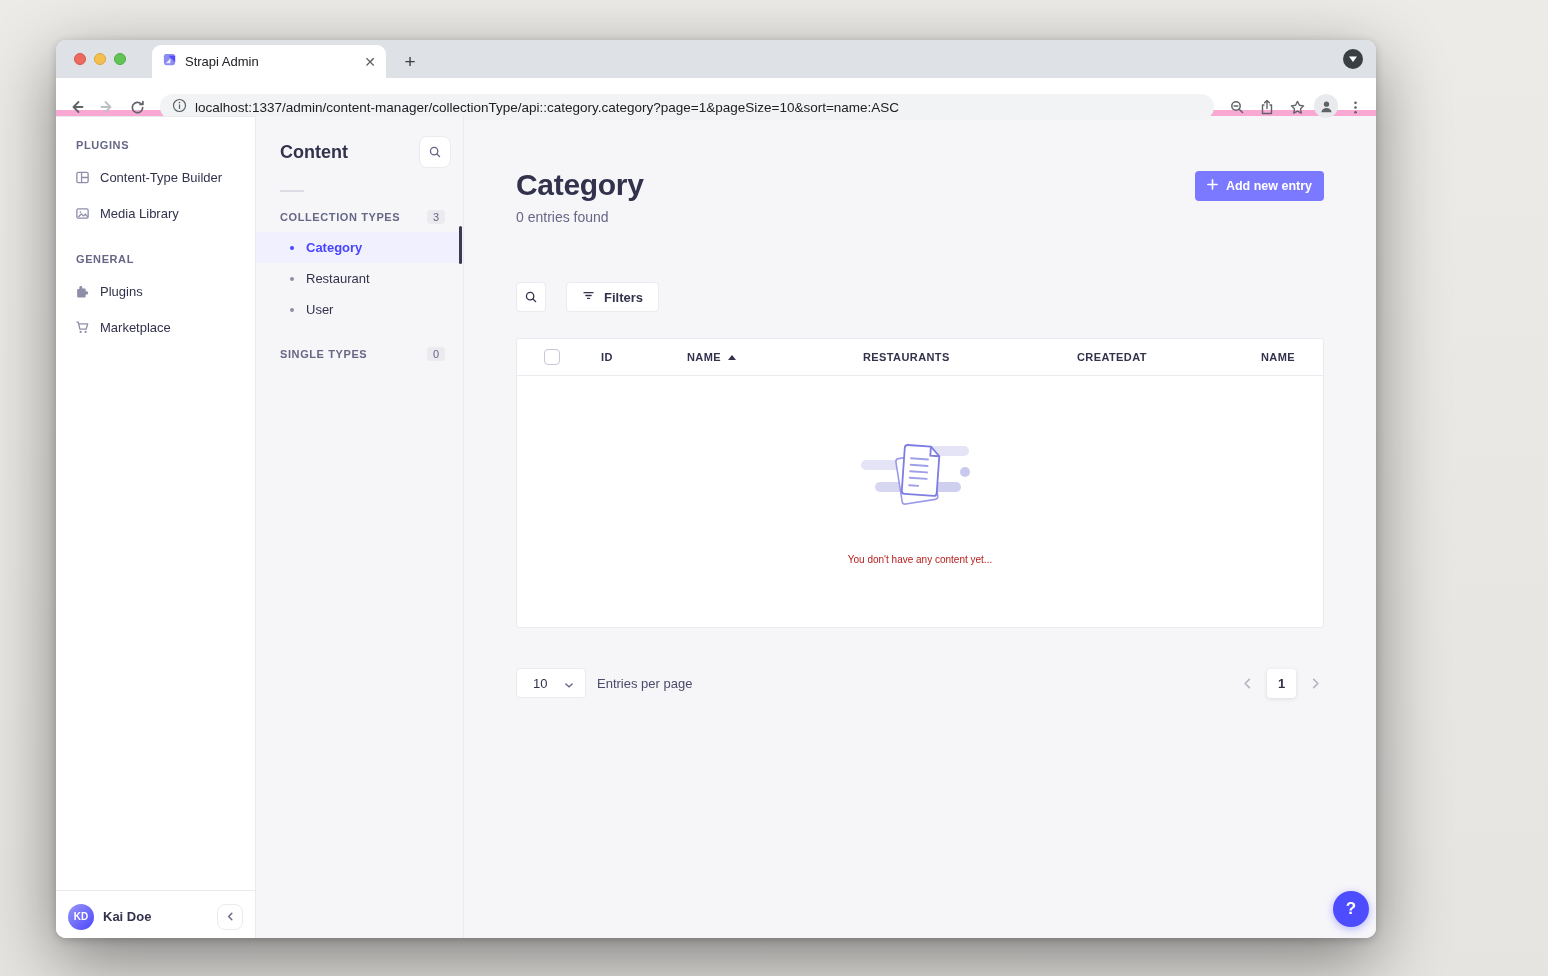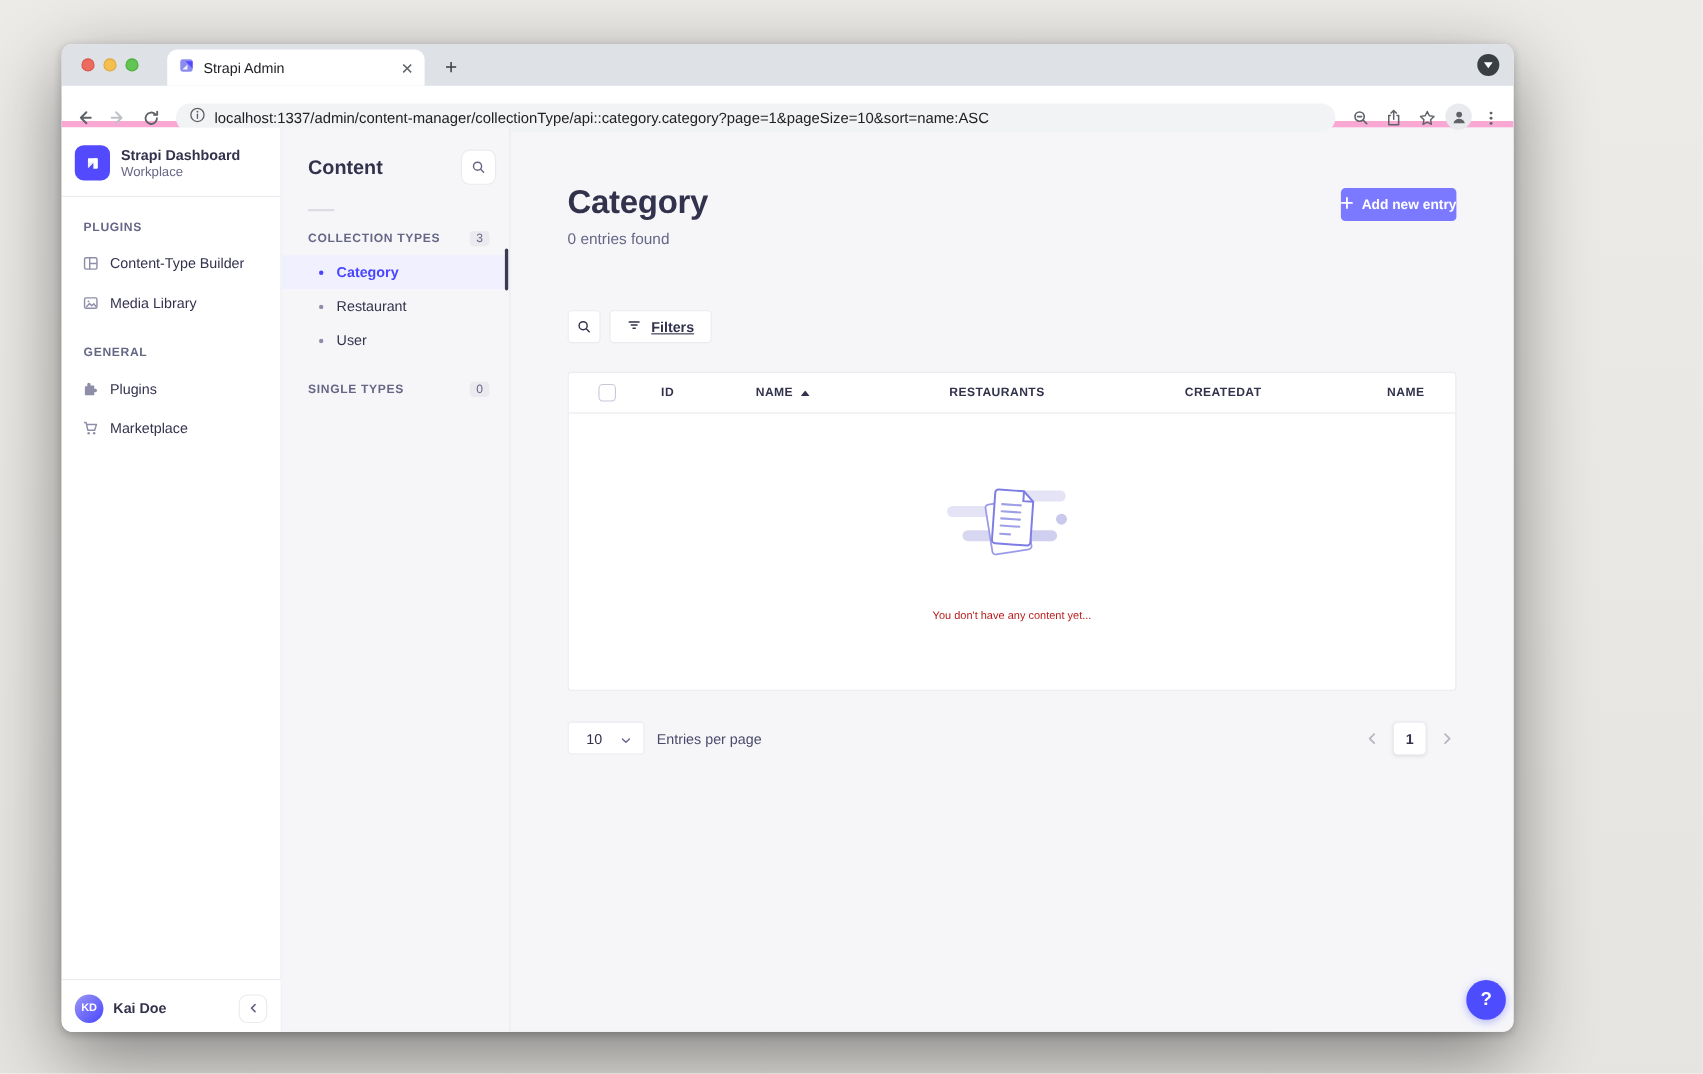--- a/index.html
+++ b/index.html
@@ -72,41 +72,41 @@
   .subnav-link.active { background:#f0f0ff; color:#4945ff; font-weight:bold; }
   .subnav-link.active .dot { background:#4945ff; }
   .subnav .single-types { margin-top:22px; }
   .scroll-thumb { position:absolute; right:1px; top:110px; width:3px; height:38px; background:#3a3a50; border-radius:2px; }
   
   .content { flex:1; position:relative; padding:0 52px; min-width:0; }
   .page-header { display:flex; justify-content:space-between; align-items:flex-start; padding-top:52px; }
   .page-title { font-size:30px; font-weight:bold; color:#32324d; letter-spacing:-.3px; }
   .page-sub { font-size:14px; color:#666687; margin-top:7px; }
   .add-btn { margin-top:3px; height:30px; background:#7b79ff; border:none; border-radius:4px; color:#fff;
-    font-family:inherit; font-size:12.5px; font-weight:bold; padding:0 0; display:flex; align-items:center; gap:8px; cursor:pointer; }
-  .actions-row { display:flex; align-items:flex-end; margin-top:57px; gap:8px;text-decoration:underline; }
+    font-family:inherit; font-size:12.5px; font-weight:bold; padding:0 12px; display:flex; align-items:center; gap:8px; cursor:pointer; }
+  .actions-row { display:flex; align-items:flex-end; margin-top:57px; gap:20px; }
   .icon-btn-sm { width:30px; height:30px; background:#fff; border:1px solid #eaeaef; border-radius:4px; color:#32324d;
     display:flex; align-items:center; justify-content:center; cursor:pointer; }
   .filters-btn { height:30px; background:#fff; border:1px solid #eaeaef; border-radius:4px; color:#32324d;
     font-family:inherit; font-size:13px; font-weight:bold; padding:0 15px; display:flex; align-items:center; gap:9px; cursor:pointer; }
   .actions-right { margin-left:auto; display:flex; align-items:center; gap:8px; }
   .select-box { height:30px; background:#fff; border:1px solid #eaeaef; border-radius:4px; padding:0 13px;
     display:flex; align-items:center; gap:22px; font-size:13px; color:#32324d; cursor:pointer; }
   .select-box .caret { color:#666687; display:flex; }
   
   .table-card { margin-top:26px; background:#fff; border:1px solid #eaeaef; border-radius:3px; height:290px; display:flex; flex-direction:column; }
   .thead { display:grid; grid-template-columns:57px 86px 176px 214px 184px 1fr; align-items:center;
     height:37px; padding-left:27px; border-bottom:1px solid #eaeaef; }
   .th { font-size:11px; font-weight:bold; letter-spacing:.4px; color:#32324d; display:flex; align-items:center; gap:7px; }
   .checkbox { width:16px; height:16px; border:1px solid #c8c8d8; border-radius:4px; background:#fff; cursor:pointer; }
   .sort-asc { color:#32324d; display:flex; }
   .tbody-empty { flex:1; display:flex; flex-direction:column; align-items:center; justify-content:center; gap:26px; padding-bottom:10px; }
   .empty-text { font-size:10px; color:#b91c1c; }
   
-  .pagination { display:flex; align-items:center; margin-top:28px; }
+  .pagination { display:flex; align-items:center; margin-top:40px; }
   .pagesize-select { width:70px; height:30px; background:#fff; border:1px solid #eaeaef; border-radius:4px;
     display:flex; align-items:center; justify-content:space-between; padding:0 12px 0 16px; font-size:13px; color:#32324d; cursor:pointer; }
   .pagesize-label { font-size:13px; color:#4a4a6a; margin-left:11px; }
   .pager { margin-left:auto; display:flex; align-items:center; gap:12px; }
   .pager-arrow { color:#b5b5c3; display:flex; cursor:pointer; padding:4px; }
   .page-card { width:29px; height:29px; background:#fff; border-radius:4px; box-shadow:0 1px 4px rgba(33,33,52,.12);
     display:flex; align-items:center; justify-content:center; font-size:13px; font-weight:bold; color:#32324d; cursor:pointer; }
   .help-fab { position:absolute; right:7px; bottom:11px; width:36px; height:36px; border-radius:50%; background:#4d4dff;
     border:none; color:#fff; font-size:17px; font-weight:bold; font-family:inherit; cursor:pointer;
     display:flex; align-items:center; justify-content:center; box-shadow:0 2px 8px rgba(77,77,255,.4); }
@@ -198,32 +198,20 @@
           <circle cx="8" cy="3" r="1.4"></circle>
           <circle cx="8" cy="8" r="1.4"></circle>
           <circle cx="8" cy="13" r="1.4"></circle>
         </svg>
     </span>
   </div>
 
   <div class="app">
 
     <nav class="mainnav">
-      <div class="brand">
-        <span class="brand-logo">
-          <svg width="18" height="18" viewBox="0 0 20 20">
-              <path fill="#fff" d="M5.5 15V8.5h6v-3h3.2a1 1 0 0 1 .5.3l-9 9.2z" opacity=".9"></path>
-              <path fill="#fff" d="M6 5.5h8.5a1 1 0 0 1 1 1V15a1 1 0 0 1-1 1H11v-6.5H5.5V6.5a1 1 0 0 1 .5-1z"></path>
-            </svg>
-        </span>
-        <span>
-          <div class="brand-title">Strapi Dashboard</div>
-          <div class="brand-sub">Workplace</div>
-        </span>
-      </div>
       <hr>
       <div class="nav-section">PLUGINS</div>
       <div class="nav-item">
         <span class="ic">
           <svg width="15" height="15" viewBox="0 0 16 16" fill="none" stroke="currentColor" stroke-width="1.4">
               <rect x="2" y="2.5" width="12" height="11" rx="1.5"></rect>
               <path d="M7 2.5v11M7 8h7"></path>
             </svg>
         </span>
         <span>Content-Type Builder</span>

